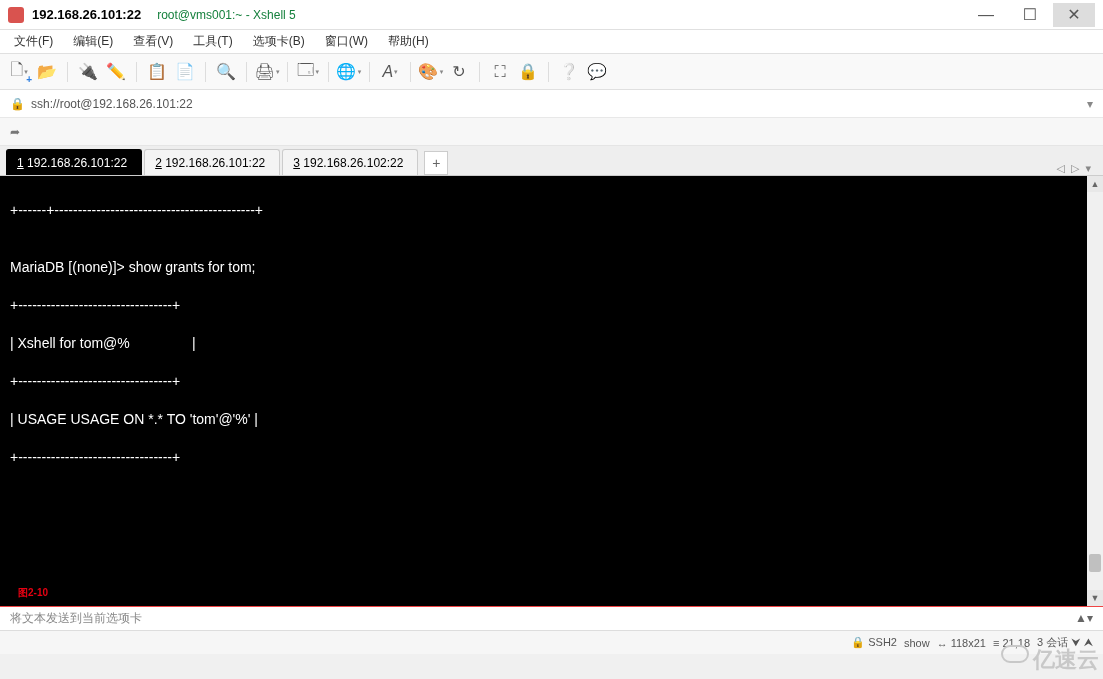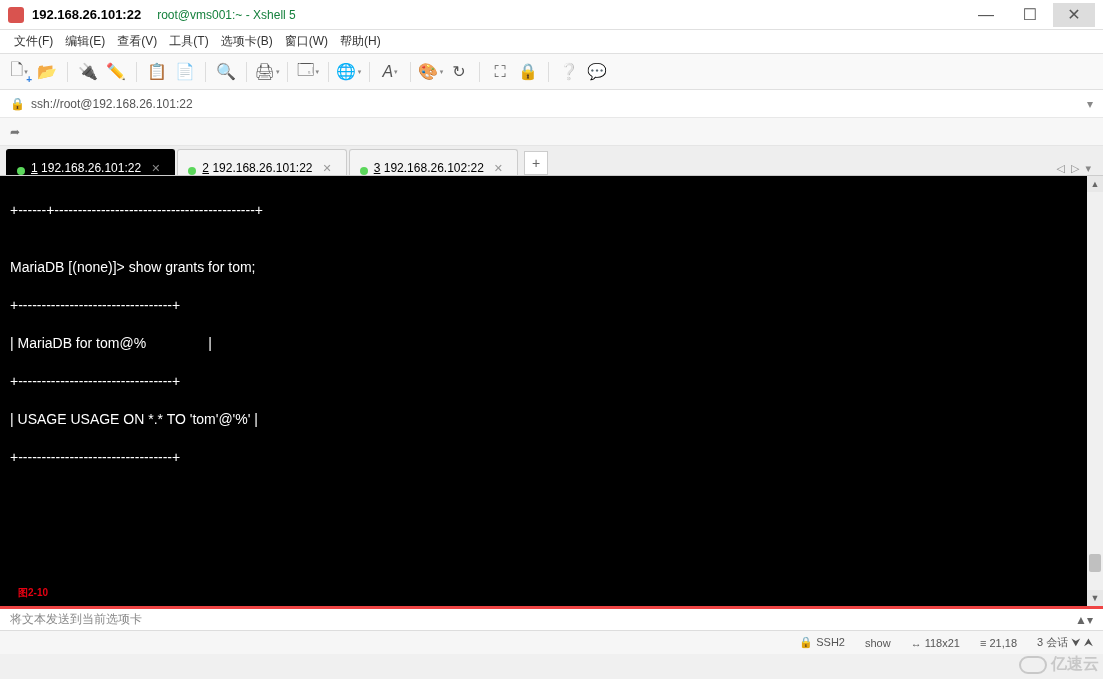--- a/index.html
+++ b/index.html
@@ -4,54 +4,54 @@
 <style>
 * { margin:0; padding:0; box-sizing:border-box; font-family:"Microsoft YaHei","Segoe UI",sans-serif; }
 body { background:#f0f0f0; width:1103px; height:679px; overflow:hidden; position:relative; }
 .titlebar { height:30px; display:flex; align-items:center; padding:0 8px; background:#fff; border-bottom:1px solid #e0e0e0;}
 .titlebar .logo { width:16px; height:16px; background:#d9534f; border-radius:3px; margin-right:8px;}
 .titlebar .host { font-weight:bold; font-size:13px; margin-right:16px;}
 .titlebar .subtitle { color:#15803d; font-size:12px;}
 .titlebar .win-btns { margin-left:auto; display:flex; gap:2px;}
 .win-btn { width:42px; height:24px; display:flex; align-items:center; justify-content:center; color:#555;}
 .win-btn.close { background:#ddd;}
-.menubar { height:24px; background:#fff; display:flex; align-items:center; padding:0 10px; gap:4px; font-size:12px; border-bottom:1px solid #e0e0e0;}
+.menubar { height:24px; background:#fff; display:flex; align-items:center; padding:0 10px; gap:12px; font-size:12px; border-bottom:1px solid #e0e0e0;}
 .menuitem { color:#333; cursor:pointer; padding:2px 4px;}
 .toolbar { height:36px; background:#f9f9f9; display:flex; align-items:center; padding:0 8px; gap:6px; border-bottom:1px solid #e0e0e0;}
 .toolbtn { width:22px; height:22px; display:flex; align-items:center; justify-content:center; color:#555; position:relative; cursor:pointer;}
 .toolbtn .dd { font-size:7px; margin-left:1px; color:#888;}
 .toolsep { width:1px; height:20px; background:#ddd; margin:0 3px;}
 .newfile { position:relative;}
 .newfile::after { content:"+"; position:absolute; right:-2px; bottom:-2px; color:#2a7de1; font-size:10px; font-weight:bold;}
 .addrbar { height:28px; background:#fff; display:flex; align-items:center; padding:0 10px; font-size:12px; color:#555; border-bottom:1px solid #e8e8e8;}
 .addrbar .lock { margin-right:6px; color:#888;}
 .addrbar .rarrow { margin-left:auto; color:#888;}
 .hintbar { height:28px; background:#f7f7f7; display:flex; align-items:center; padding:0 10px; font-size:12px; color:#777; border-bottom:1px solid #e5e5e5;}
 .hintbar .addicon { margin-right:6px;}
 .tabbar { height:30px; background:#eee; display:flex; align-items:flex-end; padding:0 6px; gap:2px; border-bottom:1px solid #ccc; position:relative;}
-.tab { height:26px; padding:0 14px 0 10px; display:flex; align-items:flex-end; font-size:12px; background:#f4f4f4; border:1px solid #ccc; border-bottom:none; border-radius:3px 3px 0 0; gap:6px; cursor:pointer; position:relative;}
+.tab { height:26px; padding:0 14px 0 10px; display:flex; align-items:flex-start; font-size:12px; background:#f4f4f4; border:1px solid #ccc; border-bottom:none; border-radius:3px 3px 0 0; gap:6px; cursor:pointer; position:relative;flex-direction:column;}
 .tab.active { background:#000; color:#fff; border-color:#000;}
 .tab .dot { width:8px; height:8px; border-radius:50%; display:inline-block;}
 .tab .closex { font-size:11px; color:#999; margin-left:4px;}
 .tab.active .closex { color:#888;}
 .tab .ul { text-decoration:underline;}
 .addtab { width:24px; height:24px; display:flex; align-items:center; justify-content:center; border:1px solid #ccc; background:#fff; margin-left:4px; font-size:14px; color:#666; cursor:pointer;}
 .tabnav { margin-left:auto; display:flex; gap:6px; color:#888; font-size:11px; padding-right:6px;}
 .terminal-wrap { position:relative; width:100%; }
 .terminal { background:#000; color:#fff; font-family:Consolas,"Courier New",monospace; font-size:14px; line-height:19px; padding:6px 10px; white-space:pre; height:430px; overflow:hidden; position:relative;}
 .sbar { position:absolute; right:0; top:0; width:16px; height:430px; background:#f0f0f0;}
 .sbar .up, .sbar .dn { height:16px; display:flex; align-items:center; justify-content:center; font-size:9px; color:#666; background:#e8e8e8;}
 .sbar .dn { position:absolute; bottom:0; width:100%;}
 .sbar .thumb { position:absolute; left:2px; right:2px; top:378px; height:18px; background:#c0c0c0; border-radius:2px;}
 .fig-label { position:absolute; left:18px; bottom:6px; color:#e60012; font-weight:bold; font-size:10px; z-index:3;}
-.inputhint { height:24px; background:#fff; display:flex; align-items:center; padding:0 10px; font-size:12px; color:#888; position:relative; border-top:3px solid #ef4444;}
+.inputhint { height:24px; background:#fff; display:flex; align-items:center; padding:0 10px; font-size:12px; color:#888; position:relative; border-top:1px solid #ef4444;}
 .inputhint .upbtn { position:absolute; right:10px; top:4px; color:#666;}
-.statusbar { height:24px; background:#f6f6f6; border-top:1px solid #ddd; display:flex; align-items:center; font-size:11px; color:#555; padding:0 10px; gap:20px;justify-content:space-between;}
+.statusbar { height:24px; background:#f6f6f6; border-top:1px solid #ddd; display:flex; align-items:center; font-size:11px; color:#555; padding:0 10px; gap:7px;justify-content:space-between;}
 .statusbar .spacer { flex:1;}
-.watermark { position:absolute; right:4px; bottom:4px; color:#c8c8c8; font-size:16px; font-weight:bold; display:flex; align-items:center; gap:4px;}
+.watermark { position:absolute; right:4px; bottom:4px; color:#c8c8c8; font-size:22px; font-weight:bold; display:flex; align-items:flex-start; gap:4px;}
 .watermark .cloud { width:28px; height:18px; border:2px solid #c8c8c8; border-radius:12px; position:relative;}
 </style>
 </head>
 <body>
 
 <div class="titlebar">
   <div class="logo"></div>
   <span class="host">192.168.26.101:22</span>
   <span class="subtitle">root@vms001:~ - Xshell 5</span>
   <div class="win-btns">
@@ -137,21 +137,21 @@
     <span>▾</span>
   </div>
 </div>
 
 <div class="terminal-wrap">
 <div class="terminal">
 <div>+------+-------------------------------------------+</div>
 <div></div>
 <div>MariaDB [(none)]&gt; show grants for tom;</div>
 <div>+---------------------------------+</div>
-<div>| MariaDB for tom@%                |</div>
+<div>| Xshell for tom@%                |</div>
 <div>+---------------------------------+</div>
 <div>| USAGE USAGE ON *.* TO 'tom'@'%' |</div>
 <div>+---------------------------------+</div>
 <div></div>
 
 <div></div>
 
 
 
 

